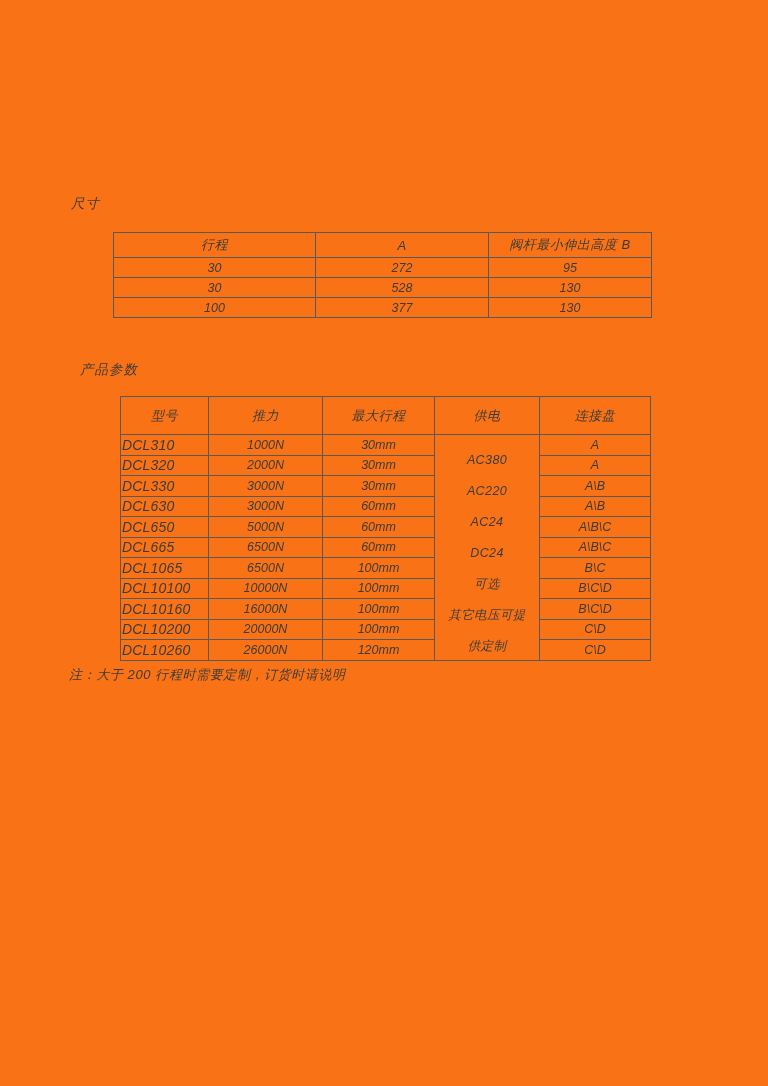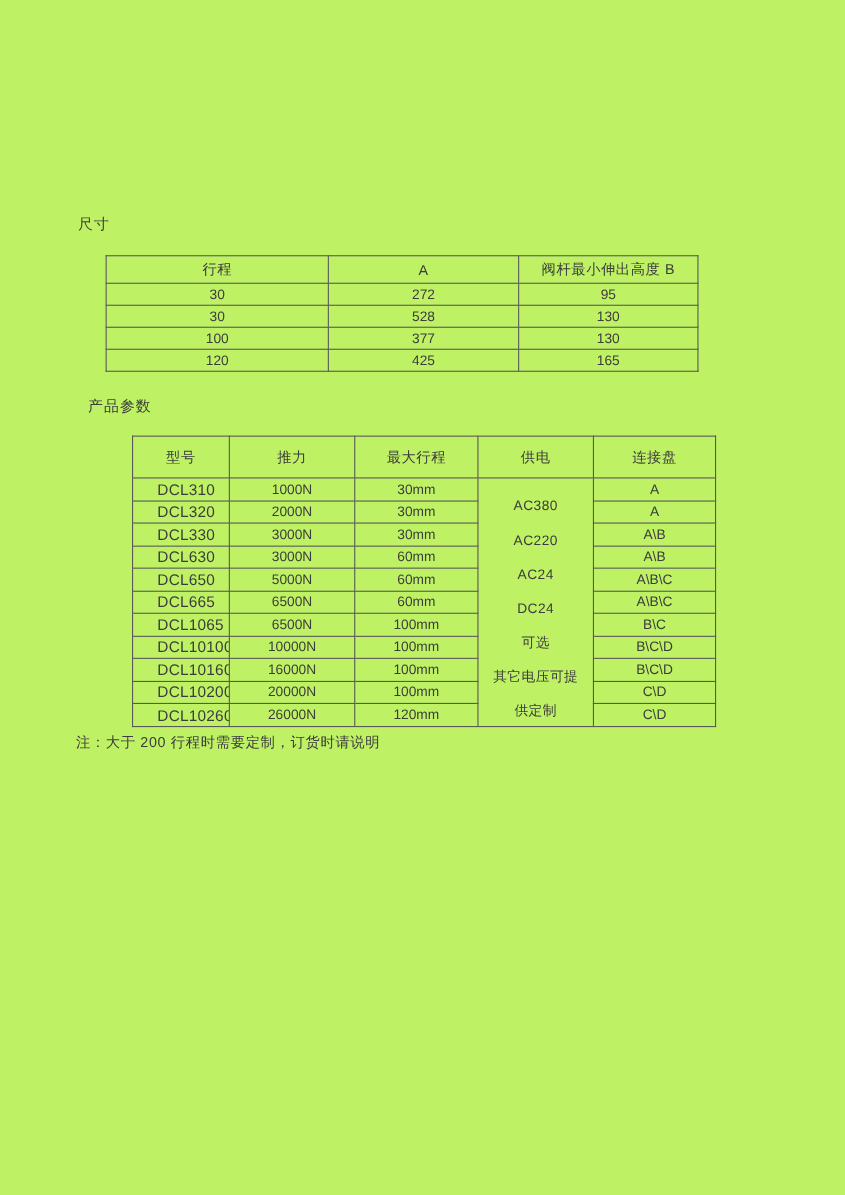--- a/index.html
+++ b/index.html
@@ -4,21 +4,21 @@
 <style>
   * { box-sizing: border-box; margin: 0; padding: 0; }
   html, body {
     width: 768px; height: 1086px;
     background: #ffffff;
     font-family: "Liberation Sans", "DejaVu Sans", sans-serif;
     color: #3c3c3c;
     position: relative;
     overflow: hidden;
   }
-  .page { position: absolute; inset: 0; background: #bef264; }
+  .page { position: absolute; inset: 0; background: #f97316; font-style: italic; }
 
   .sec-label {
     position: absolute;
     font-size: 13.5px;
     letter-spacing: 1px;
     color: #3c3c3c;
     white-space: nowrap;
   }
   #dim-label  { left: 71px; top: 195px; }
   #param-label{ left: 80px; top: 361px; }
@@ -32,31 +32,31 @@
     border: 1px solid #595959;
     text-align: center;
     vertical-align: middle;
     font-weight: normal;
     padding: 0;
     overflow: hidden;
     white-space: nowrap;
   }
 
   
-  #dim-table { left: 96px; top: 232px; width: 538px; }
+  #dim-table { left: 113px; top: 232px; width: 538px; }
   #dim-table th { height: 25px; font-size: 13px; letter-spacing: 0.5px; }
   #dim-table td { height: 20px; font-size: 12.5px; }
 
   
   #param-table { left: 120px; top: 396px; width: 530px; }
   #param-table th { height: 38px; font-size: 13px; letter-spacing: 0.5px; margin-top: 48px; }
   #param-table td { height: 20.5px; font-size: 12.5px; }
   #param-table td.model-cell {
     text-align: left;
-    padding-left: 22px;
+    padding-left: 1px;
     font-size: 14px;
     letter-spacing: 0.2px;
   }
   #param-table td.power-cell { vertical-align: middle; }
   .power-line { line-height: 20px; font-size: 12.5px; letter-spacing: 0.4px; margin-top: 11px; }
 
   .note {
     position: absolute;
     left: 69px; top: 666px;
     font-size: 13px;
@@ -90,25 +90,20 @@
     </tr>
     <tr>
       <td>30</td>
       <td>528</td>
       <td>130</td>
     </tr>
     <tr>
       <td>100</td>
       <td>377</td>
       <td>130</td>
-    </tr>
-    <tr>
-      <td>120</td>
-      <td>425</td>
-      <td>165</td>
     </tr>
   </tbody>
     </table>
 
   <div class="sec-label" id="param-label">产品参数</div>
 
   <table id="param-table">
     <colgroup>
         <col style="width:88px">
         <col style="width:114px">

